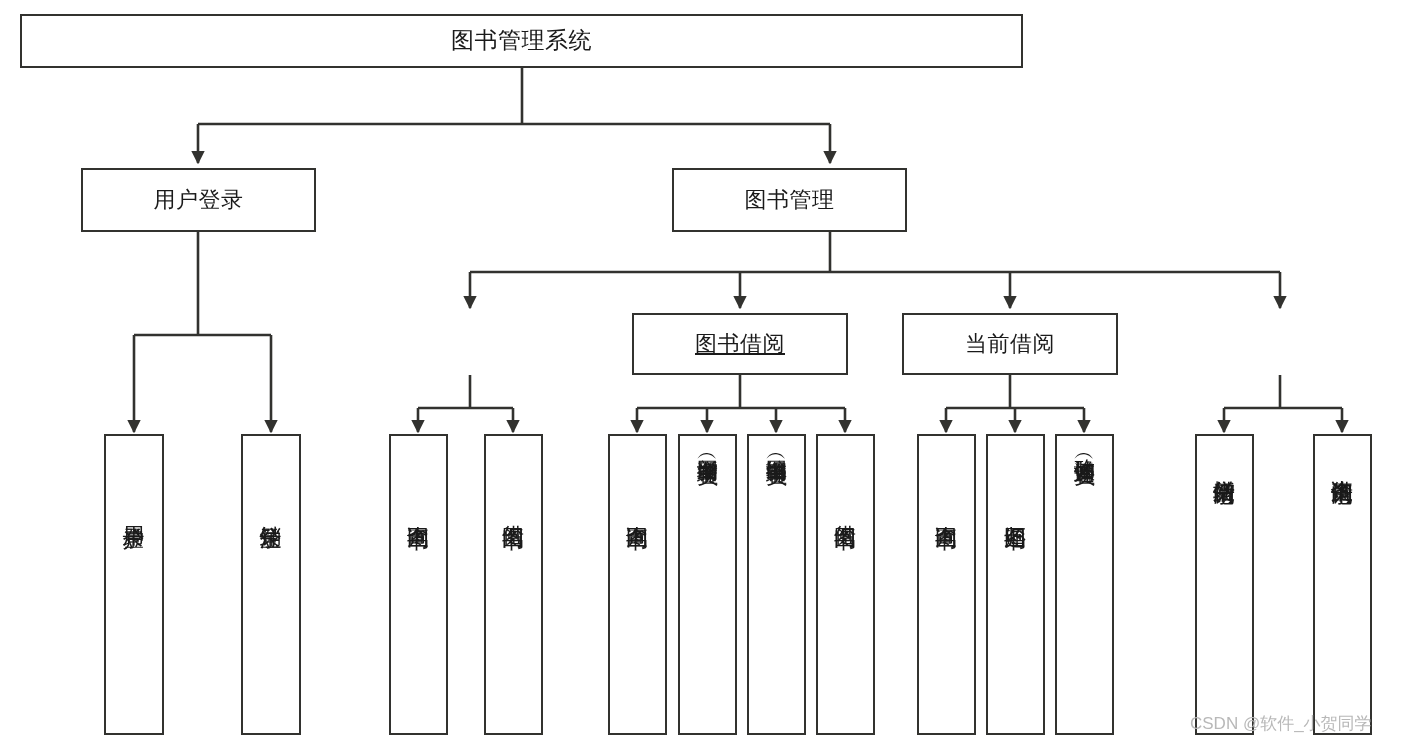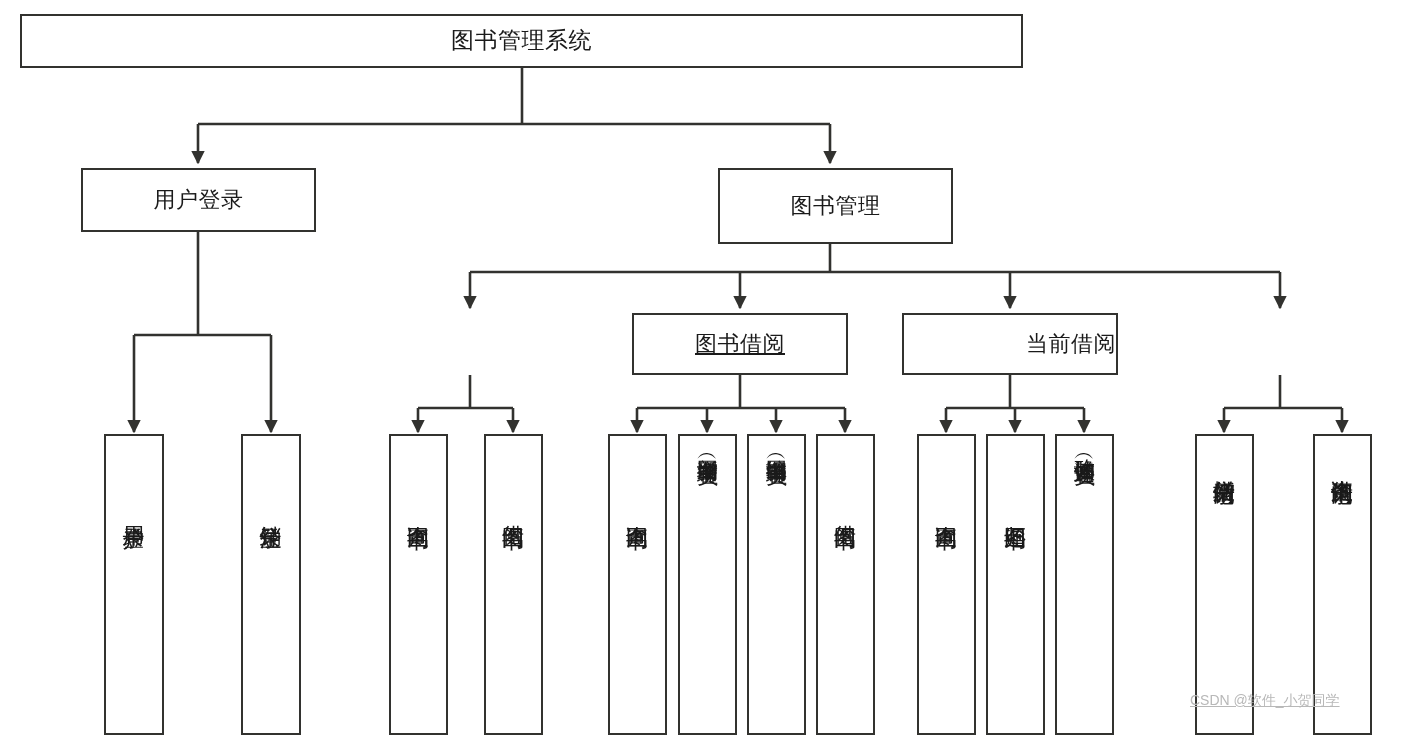--- a/index.html
+++ b/index.html
@@ -64,27 +64,26 @@
     line-height: 1.05;
     letter-spacing: 1px;
     max-height: 100%;
   }
   .node.v.tall .label {
     font-size: 21px;
   }
   .watermark {
     position: absolute;
     left: 1190px;
-    top: 692px;
-    font-size: 14px;
+    top: 712px;
+    font-size: 17px;
     color: #b8b8b8;
     white-space: nowrap;
     z-index: 3;
     font-family: "Liberation Sans", "DejaVu Sans", sans-serif;
-    text-decoration: underline;
   }
 </style>
 </head>
 <body>
 
 <div id="diagram-root">
 
   <svg id="edge-layer" viewBox="0 0 1405 747" width="1405" height="747" xmlns="http://www.w3.org/2000/svg">
     <defs>
       <marker id="arrow" viewBox="0 0 10 10" refX="9" refY="5" markerWidth="5.2" markerHeight="5.2" orient="auto-start-reverse">
@@ -135,28 +134,28 @@
     </g>
   </svg>
 
   <div class="node h" id="node-root" style="left:20px; top:14px; width:1003px; height:54px;">
     <span class="label">图书管理系统</span>
   </div>
 
   <div class="node h" style="left:81px; top:168px; width:235px; height:64px;">
     <span class="label">用户登录</span>
   </div>
-  <div class="node h" style="left:718px; top:168px; width:235px; height:76px;">
+  <div class="node h" style="left:672px; top:168px; width:235px; height:64px;">
     <span class="label">图书管理</span>
   </div>
 
   <div class="node h" style="left:632px; top:313px; width:216px; height:62px;text-decoration:underline;">
     <span class="label">图书借阅</span>
   </div>
-  <div class="node h" style="left:902px; top:313px; width:216px; height:62px;justify-content:flex-end;">
+  <div class="node h" style="left:902px; top:313px; width:216px; height:62px;">
     <span class="label">当前借阅</span>
   </div>
 
   <div class="node v" style="left:104px; top:434px; width:60px; height:301px; padding-top:72px;">
     <span class="label">用户登录</span>
   </div>
   <div class="node v" style="left:241px; top:434px; width:60px; height:301px; padding-top:72px;">
     <span class="label">注销登录</span>
   </div>
 

